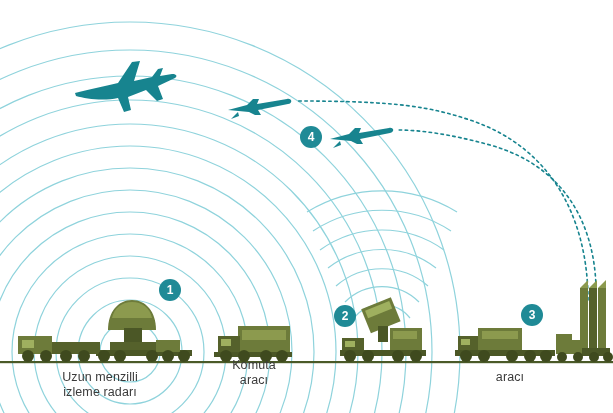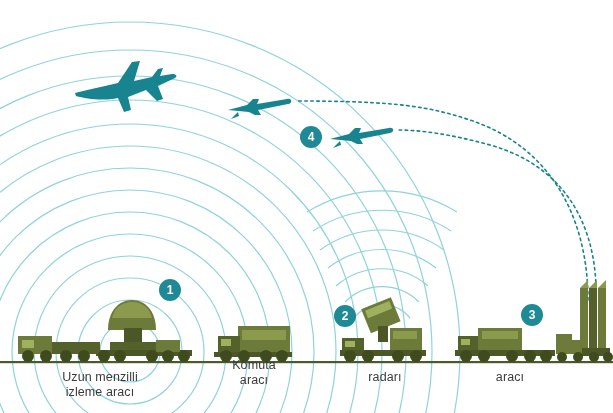--- a/index.html
+++ b/index.html
@@ -197,29 +197,28 @@
     </g>
   </svg>
 
   <div class="badge" style="left:159px; top:279px;">1</div>
   <div class="badge" style="left:334px; top:305px;">2</div>
   <div class="badge" style="left:521px; top:304px;">3</div>
   <div class="badge" style="left:300px; top:126px;">4</div>
 
   <div class="label" style="left:25px; top:370px; width:150px;">
     <div>Uzun menzilli</div>
-    <div>izleme aracı</div>
+    <div>izleme radarı</div>
   </div>
 
   <div class="label" style="left:194px; top:358px; width:120px;">
     <div>Komuta</div>
     <div>aracı</div>
   </div>
 
   <div class="label" style="left:325px; top:370px; width:120px;">
-    <div>radarı</div>
   </div>
 
   <div class="label" style="left:450px; top:370px; width:120px;">
     <div>aracı</div>
   </div>
 
 </div>
 
 </body></html>

